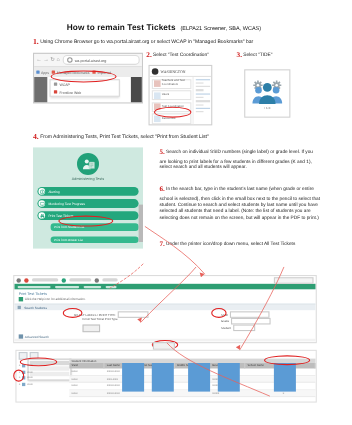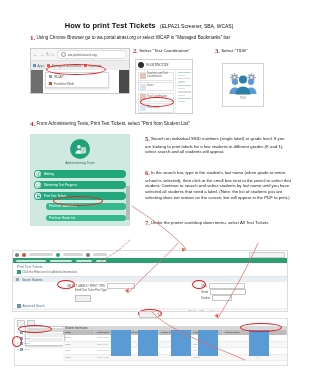--- a/index.html
+++ b/index.html
@@ -167,21 +167,21 @@
 
   
   svg.arrows{position:absolute;left:0;top:0;width:298px;height:386px;pointer-events:none;}
 </style>
 </head>
 <body>
 
 <div class="page">
 
   <div class="title">
-    <span class="t-main">How to print Test Tickets</span>
+    <span class="t-main">How to remain Test Tickets</span>
     <span class="t-sub">(ELPA21 Screener, SBA, WCAS)</span>
   </div>
 
   <div class="s1">
     <span class="stepnum">1.</span>
     <span class="steptext">Using Chrome Browser go to wa.portal.airast.org or select WCAP in "Managed Bookmarks" bar</span>
   </div>
 
   <div class="browser">
     <div class="bw-bar">

